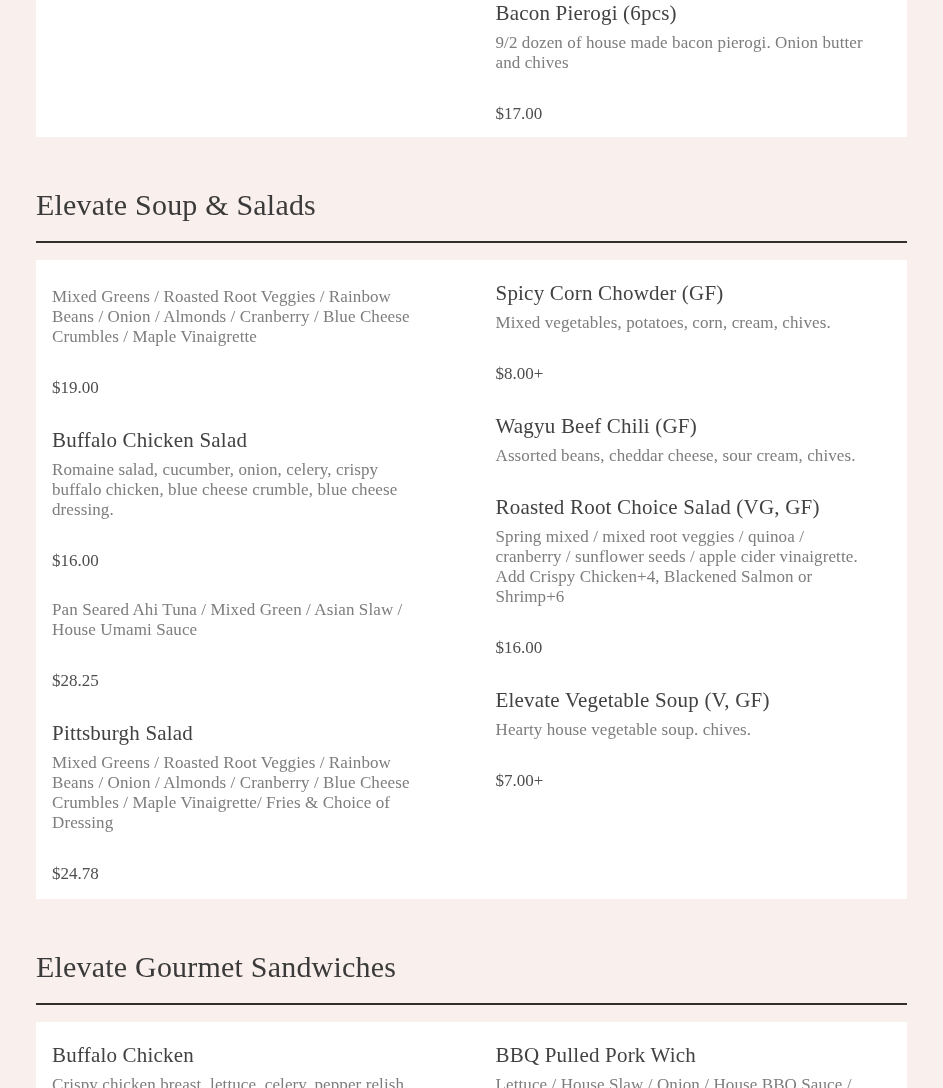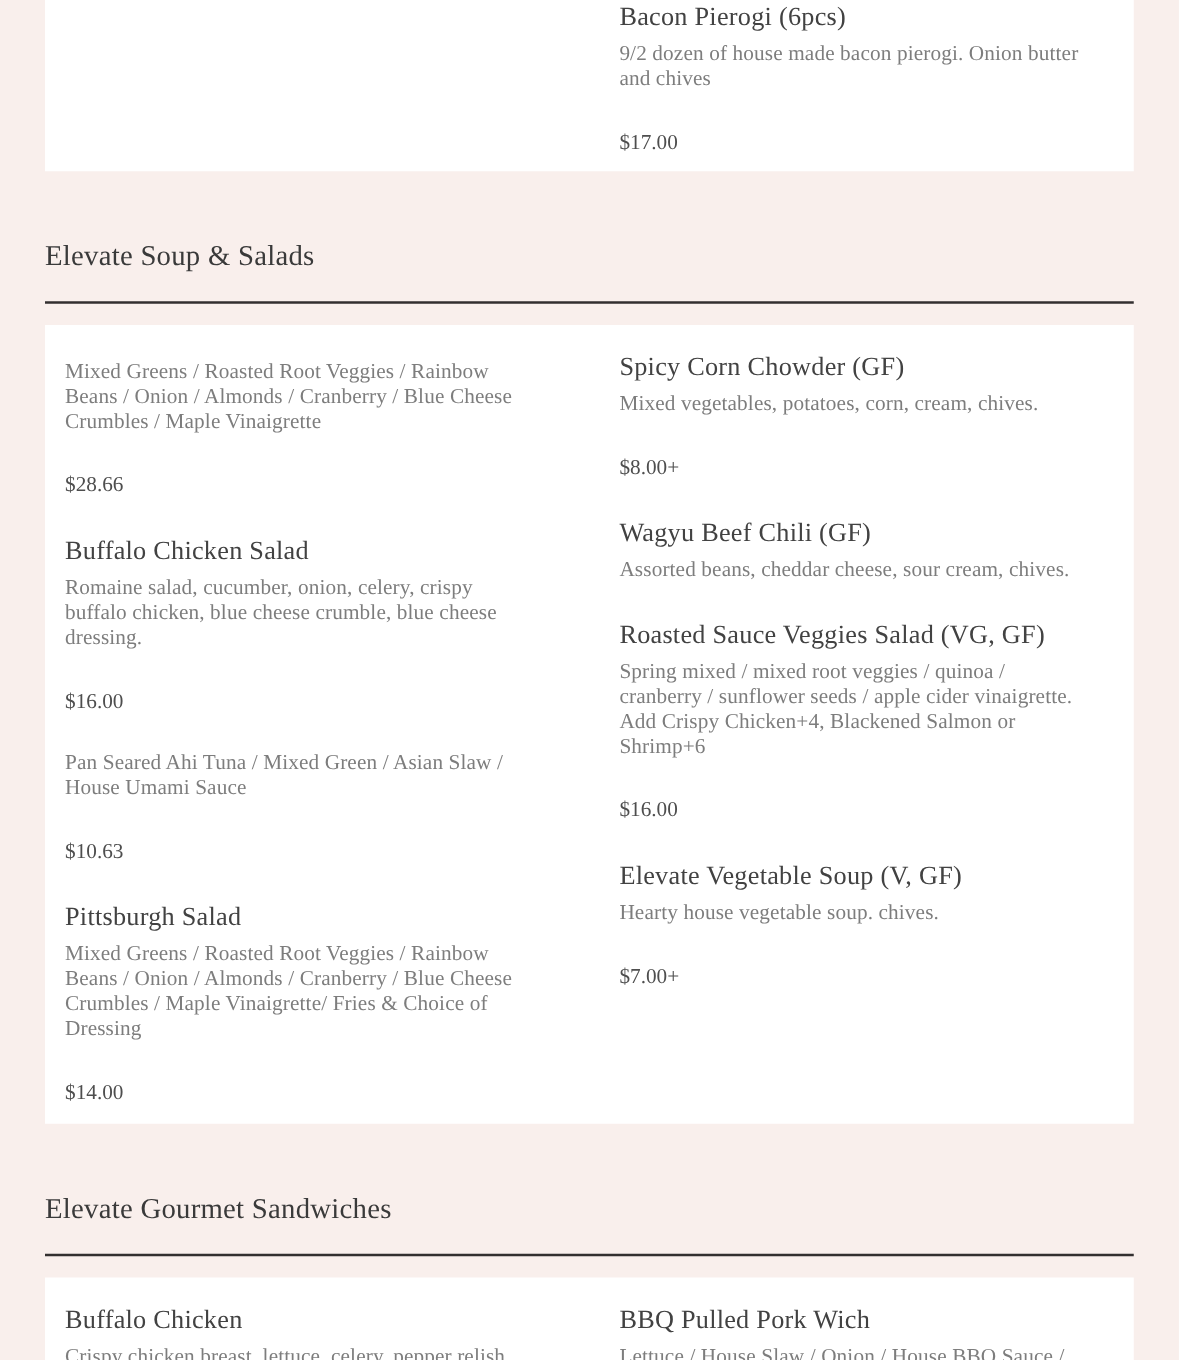--- a/index.html
+++ b/index.html
@@ -57,21 +57,21 @@
     padding-right: 18px;
     letter-spacing: 0.1px;
   }
   .item-price {
     font-size: 17px;
     line-height: 22px;
     color: var(--price-color);
     margin-top: 30px;
   }
   .section-heading {
-    font-size: 23px;
+    font-size: 30px;
     line-height: 40px;
     font-weight: 400;
     color: var(--heading-color);
     margin: 48px 0 16px 0;
     letter-spacing: 0.2px;
   }
   .rule {
     height: 2px;
     background: var(--rule-color);
     margin-bottom: 17px;
@@ -97,56 +97,56 @@
 
   <h2 class="section-heading">Elevate Soup &amp; Salads</h2>
   <div class="rule"></div>
 
   <div class="card">
     <div class="columns">
       <div>
 
         <div class="menu-item">
           <p class="item-desc">Mixed Greens / Roasted Root Veggies / Rainbow Beans / Onion / Almonds / Cranberry / Blue Cheese Crumbles / Maple Vinaigrette</p>
-          <div class="item-price">$28.66</div>
+          <div class="item-price">$19.00</div>
         </div>
 
         <div class="menu-item">
           <h3 class="item-title">Buffalo Chicken Salad</h3>
           <p class="item-desc">Romaine salad, cucumber, onion, celery, crispy buffalo chicken, blue cheese crumble, blue cheese dressing.</p>
           <div class="item-price">$16.00</div>
         </div>
 
         <div class="menu-item">
           <p class="item-desc">Pan Seared Ahi Tuna / Mixed Green / Asian Slaw / House Umami Sauce</p>
-          <div class="item-price">$10.63</div>
+          <div class="item-price">$28.25</div>
         </div>
 
         <div class="menu-item">
           <h3 class="item-title">Pittsburgh Salad</h3>
           <p class="item-desc">Mixed Greens / Roasted Root Veggies / Rainbow Beans / Onion / Almonds / Cranberry / Blue Cheese Crumbles / Maple Vinaigrette/ Fries &amp; Choice of Dressing</p>
-          <div class="item-price">$14.00</div>
+          <div class="item-price">$24.78</div>
         </div>
 
       </div>
       <div>
 
         <div class="menu-item">
           <h3 class="item-title">Spicy Corn Chowder (GF)</h3>
           <p class="item-desc">Mixed vegetables, potatoes, corn, cream, chives.</p>
           <div class="item-price">$8.00+</div>
         </div>
 
         <div class="menu-item">
           <h3 class="item-title">Wagyu Beef Chili (GF)</h3>
           <p class="item-desc">Assorted beans, cheddar cheese, sour cream, chives.</p>
         </div>
 
         <div class="menu-item">
-          <h3 class="item-title">Roasted Sauce Veggies Salad (VG, GF)</h3>
+          <h3 class="item-title">Roasted Root Choice Salad (VG, GF)</h3>
           <p class="item-desc">Spring mixed / mixed root veggies / quinoa / cranberry / sunflower seeds / apple cider vinaigrette. Add Crispy Chicken+4, Blackened Salmon or Shrimp+6</p>
           <div class="item-price">$16.00</div>
         </div>
 
         <div class="menu-item">
           <h3 class="item-title">Elevate Vegetable Soup (V, GF)</h3>
           <p class="item-desc">Hearty house vegetable soup. chives.</p>
           <div class="item-price">$7.00+</div>
         </div>
 

